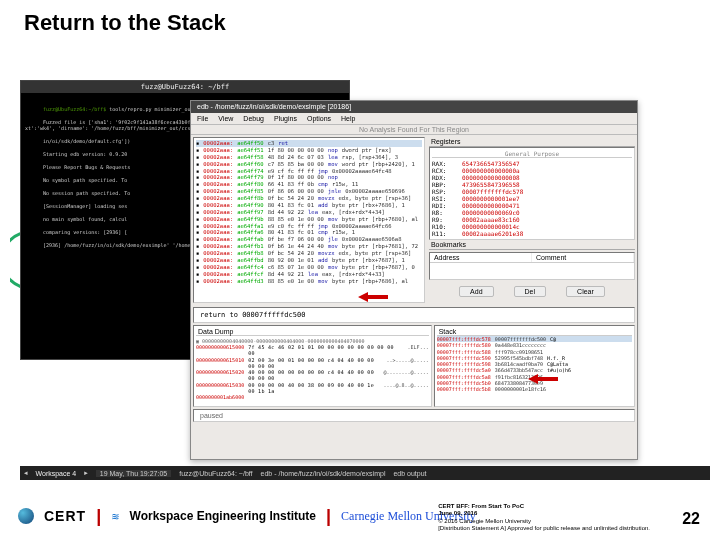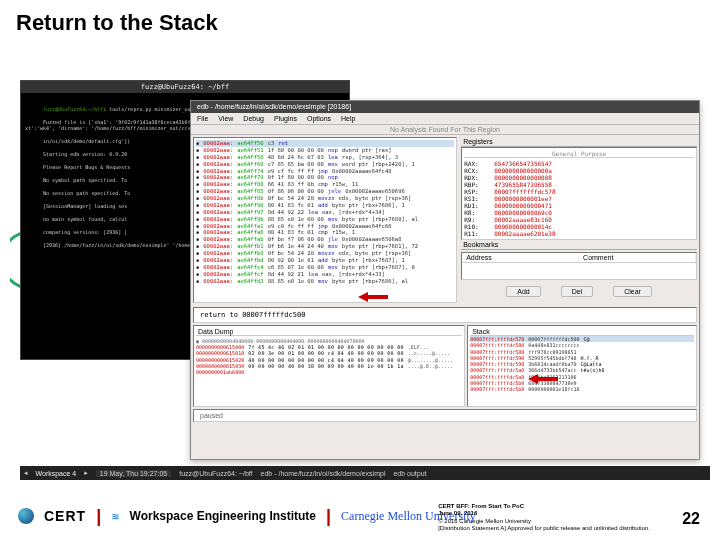--- a/index.html
+++ b/index.html
@@ -1,23 +1,23 @@
 <!DOCTYPE html>
 <html><head>
 <meta charset="utf-8">
 <style>
   * { box-sizing: border-box; margin: 0; padding: 0; }
   body { width: 720px; height: 540px; font-family: Arial, sans-serif; background: #fff; position: relative; overflow: hidden; }
-  .slide-title { font-size: 22px; font-weight: bold; padding: 10px 16px 6px; }
+  .slide-title { font-size: 22px; font-weight: bold; padding: 10px 24px 6px; }
   .screenshot-area { position: absolute; top: 60px; left: 10px; width: 700px; height: 420px; }
   .terminal { position: absolute; top: 20px; left: 10px; width: 330px; height: 280px; background: #000; border: 1px solid #444; font-family: monospace; font-size: 5px; color: #ccc; padding: 4px; overflow: hidden; }
   .term-title { position: absolute; top: 0; left: 0; right: 0; height: 12px; background: #333; color: #eee; text-align: center; font-size: 7px; line-height: 12px; }
   .term-content { margin-top: 14px; line-height: 1.3; white-space: pre-wrap; word-break: break-all; }
   .term-content .green { color: #4e9a06; }
-  .edb { position: absolute; top: 40px; left: 180px; width: 510px; height: 360px; background: #ece9e6; border: 1px solid #888; font-family: sans-serif; font-size: 7px; box-shadow: 0 2px 6px rgba(0,0,0,.3); }
+  .edb { position: absolute; top: 40px; left: 180px; width: 448px; height: 360px; background: #ece9e6; border: 1px solid #888; font-family: sans-serif; font-size: 7px; box-shadow: 0 2px 6px rgba(0,0,0,.3); }
   .edb-title { background: #444; color: #fff; height: 12px; font-size: 7px; line-height: 12px; padding: 0 6px; overflow: hidden; }
   .edb-menu { display: flex; gap: 10px; padding: 2px 6px; border-bottom: 1px solid #bbb; font-size: 7px; }
   .edb-main { display: flex; height: 170px; }
   .disasm { width: 52%; background: #fff; border: 1px inset #ccc; margin: 2px; font-family: monospace; font-size: 5.5px; overflow: hidden; padding: 2px; }
   .disasm-row { display: flex; gap: 4px; line-height: 1.25; }
   .disasm-row .addr1 { color: #c00; }
   .disasm-row .addr2 { color: #0a0; }
   .disasm-row .bytes { color: #333; }
   .disasm-row .mnem { color: #22a; }
   .disasm-row .op { color: #333; }

